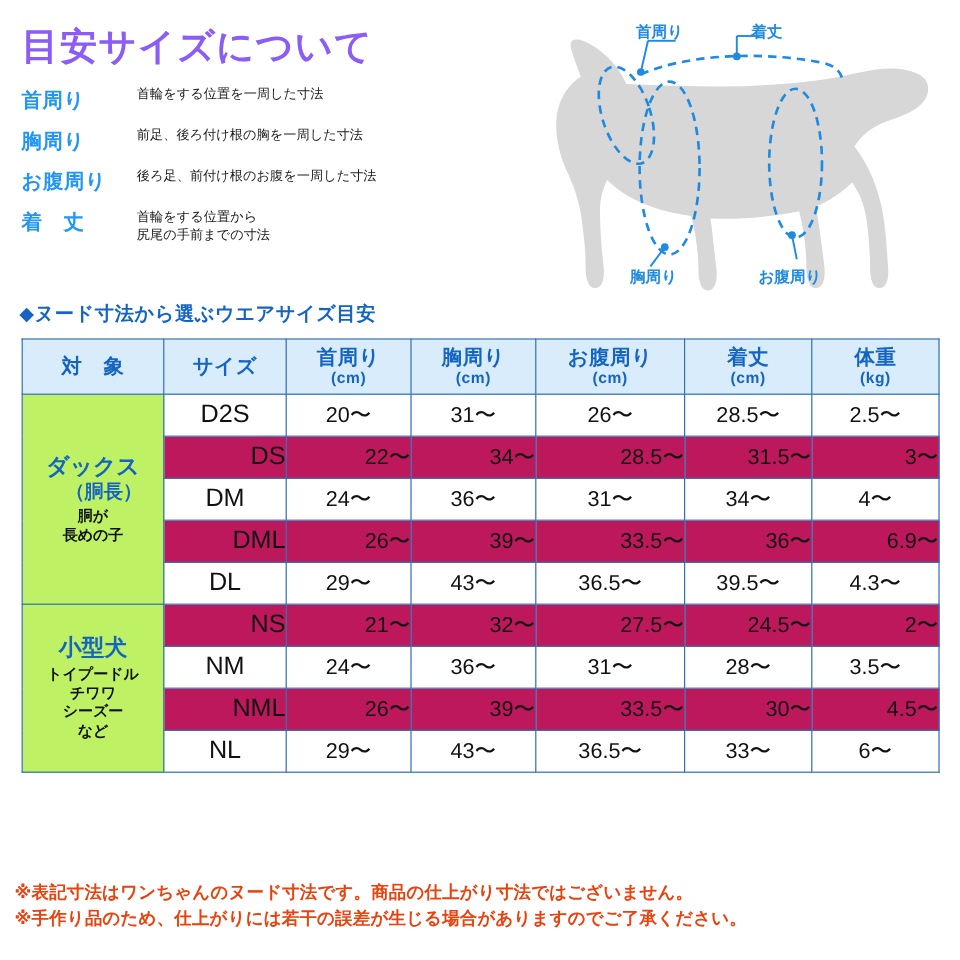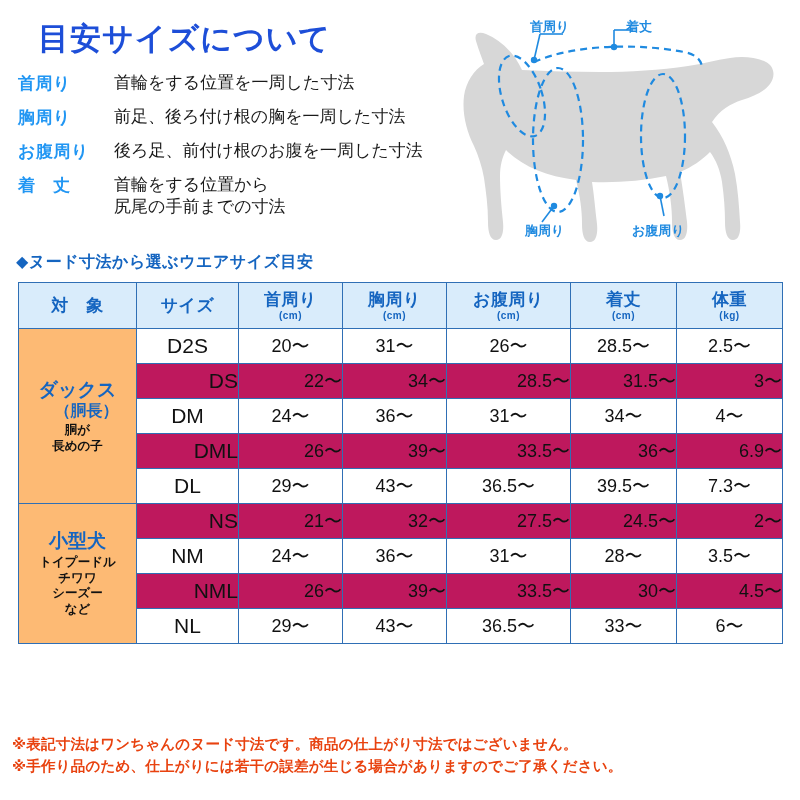--- a/index.html
+++ b/index.html
@@ -11,23 +11,22 @@
     overflow: hidden;
   }
   .page { position: relative; width: 800px; height: 800px; }
 
   
   .title {
     position: absolute;
     left: 18px; top: 18px;
     font-size: 31px;
     font-weight: bold;
-    color: #1d4ed8;
+    color: #8b5cf6;
     letter-spacing: 1px;
-    margin-left: 20px;
   }
 
   
   .defs {
     position: absolute;
     left: 18px; top: 72px;
     width: 470px;
   }
   .def-row {
     display: flex;
@@ -37,21 +36,21 @@
   .def-term {
     width: 96px;
     flex: 0 0 96px;
     color: #2196f3;
     font-size: 17px;
     font-weight: bold;
     letter-spacing: 0.5px;
     white-space: nowrap;
   }
   .def-desc {
-    font-size: 17px;
+    font-size: 11px;
     color: #1a1a1a;
     line-height: 1.32;
     white-space: pre-line;
   }
 
   
   .dog-wrap {
     position: absolute;
     left: 430px; top: 0px;
     width: 370px; height: 258px;
@@ -95,24 +94,24 @@
   }
   thead th {
     background: #d9ecfb;
     color: #1565c0;
     font-size: 17px;
     font-weight: bold;
     height: 46px;
     line-height: 1.15;
     letter-spacing: 0.5px;
   }
-  thead th .unit { font-size: 10px; display: block; font-weight: bold; }
+  thead th .unit { font-size: 13px; display: block; font-weight: bold; }
 
   td.cat {
-    background: #fdba74;
+    background: #bef264;
     color: #1565c0;
     font-weight: bold;
     line-height: 1.25;
     padding: 2px 0;
   }
   td.cat .cat-main { font-size: 19px; display: block; }
   td.cat .cat-sub  { font-size: 16px; display: block; padding-left: 18px; }
   td.cat .cat-note { font-size: 12.5px; display: block; color: #111; font-weight: bold; margin-top: 2px;}
 
   td.sz {
@@ -311,21 +310,21 @@
           <td class="val">33.5〜</td>
           <td class="val">36〜</td>
           <td class="val">6.9〜</td>
         </tr>
         <tr>
           <td class="sz">DL</td>
           <td class="val">29〜</td>
           <td class="val">43〜</td>
           <td class="val">36.5〜</td>
           <td class="val">39.5〜</td>
-          <td class="val">7.3〜</td>
+          <td class="val">4.3〜</td>
         </tr>
 
         <tr class="alt">
           <td class="cat" rowspan="4">
             <span class="cat-main">小型犬</span>
             <span class="cat-note" style="white-space:pre-line">トイプードル
 チワワ
 シーズー
 など</span>
           </td>

